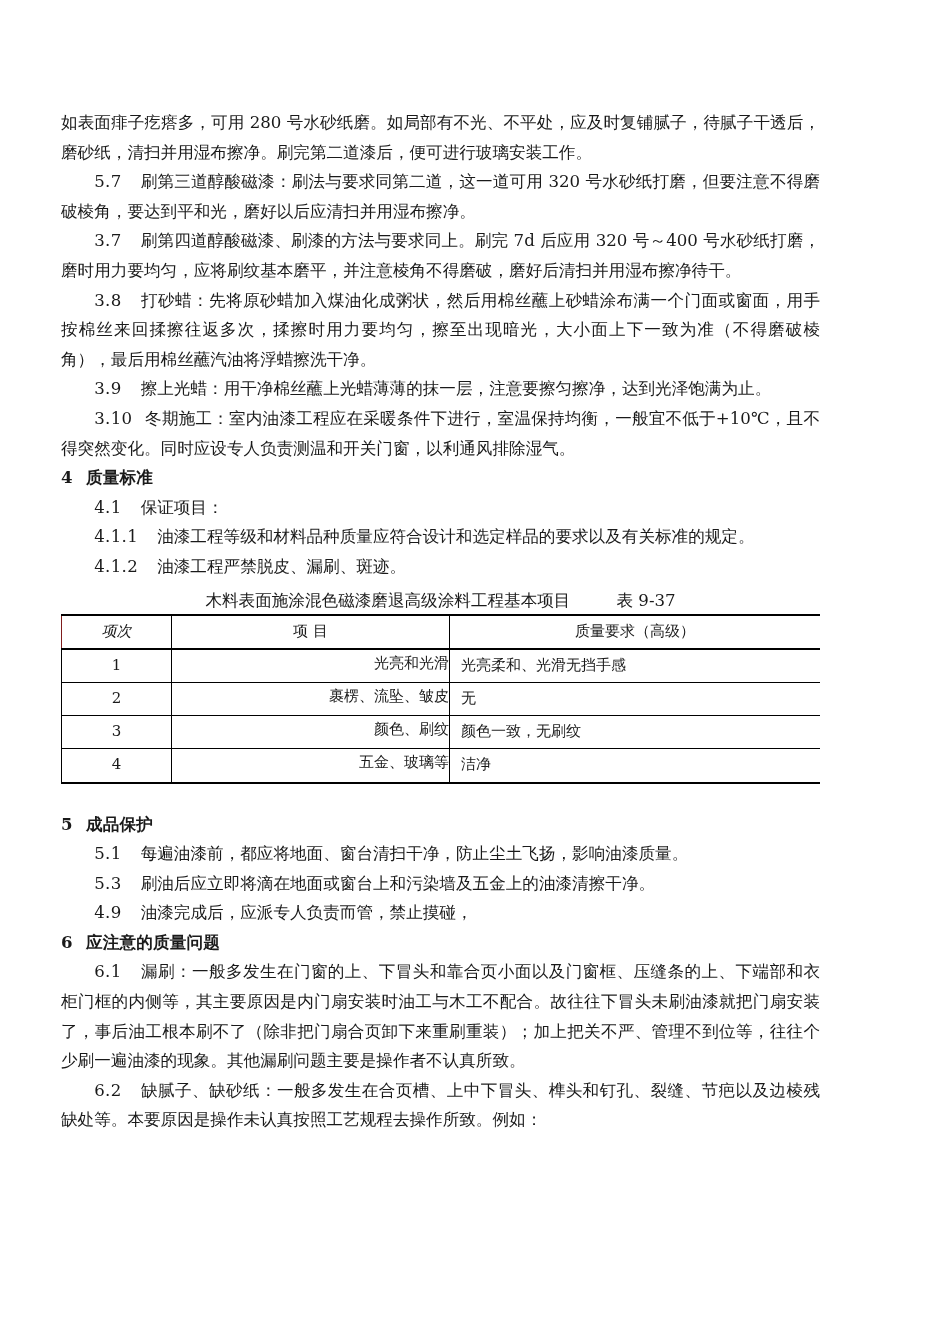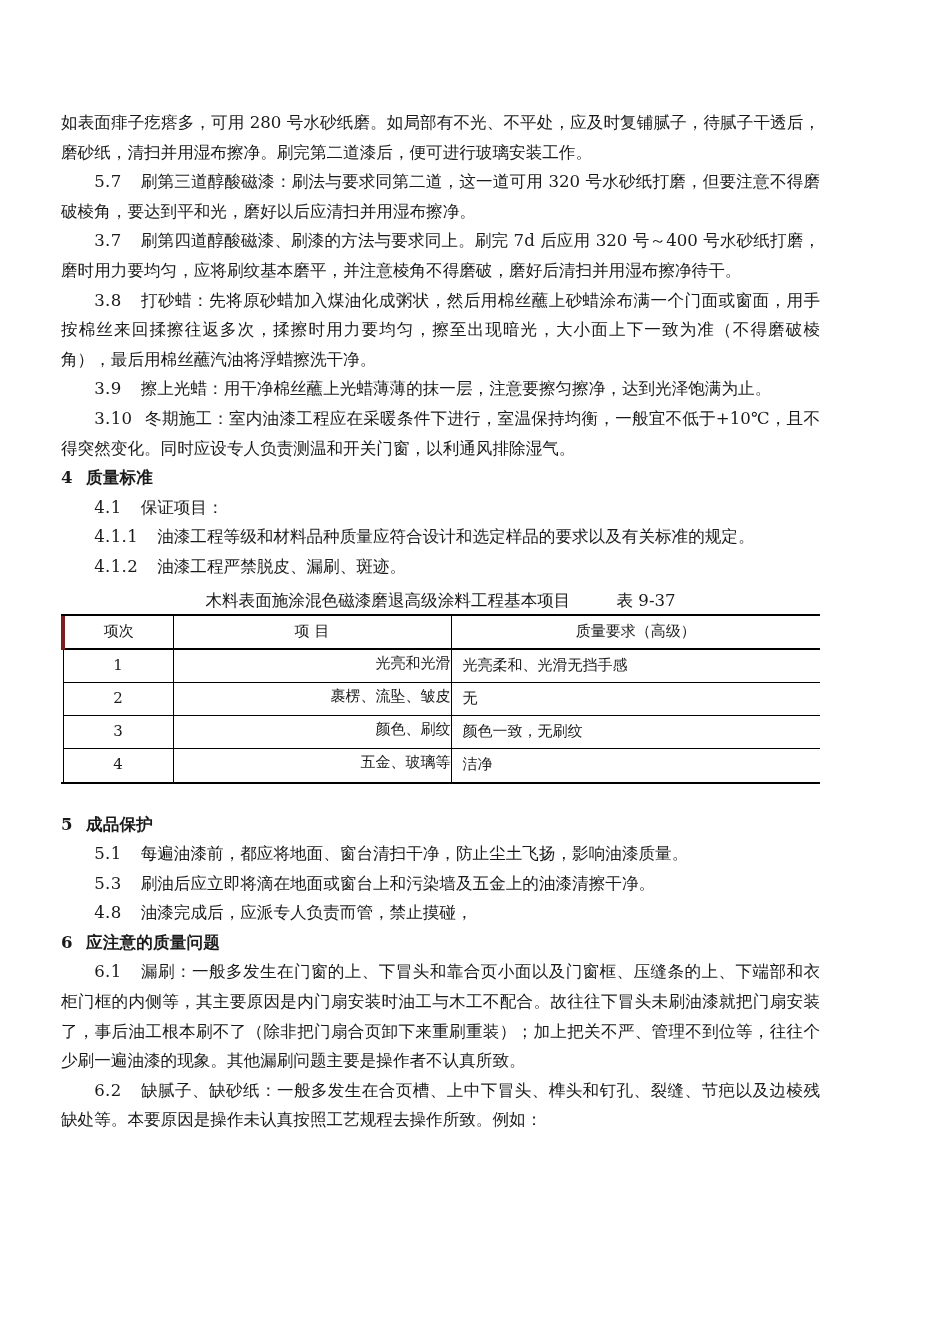--- a/index.html
+++ b/index.html
@@ -100,21 +100,21 @@
     font-weight: normal;
     vertical-align: middle;
     height: 23px;
   }
   table.basic thead th {
     text-align: center;
     border-bottom: 2.5px solid #000;
   }
   table.basic thead th.h1 { border-right: 1px solid #000; }
   table.basic thead th.h2 { border-right: 1px solid #000; }
-  table.basic thead th.h1 { border-left: 4px solid #7f1d1d; }
+  table.basic thead th.h1 { border-left: 1px solid #7f1d1d; font-style: italic; }
   table.basic tbody td {
     border-top: 1px solid #000;
   }
   table.basic tbody tr:first-child td {
     border-top: none;
   }
   table.basic tbody td.d1 {
     text-align: center;
     border-left: 1px solid #000;
     border-right: 1px solid #000;
@@ -212,21 +212,21 @@
 
     <div class="spacer-after-table"></div>
 
     <p class="heading"><span class="num">5</span><span class="hgap"></span><span>成品保护</span></p>
 
     <p class="clause"><span class="num">5.1</span><span class="gap"></span><span>每遍油漆前，都应将地面、窗台清扫干净，防止尘土飞扬，影响油漆质量。</span></p>
 
 
     <p class="clause"><span class="num">5.3</span><span class="gap"></span><span>刷油后应立即将滴在地面或窗台上和污染墙及五金上的油漆清擦干净。</span></p>
 
-    <p class="clause"><span class="num">4.8</span><span class="gap"></span><span>油漆完成后，应派专人负责而管，禁止摸碰，</span></p>
+    <p class="clause"><span class="num">4.9</span><span class="gap"></span><span>油漆完成后，应派专人负责而管，禁止摸碰，</span></p>
 
     <p class="heading"><span class="num">6</span><span class="hgap"></span><span>应注意的质量问题</span></p>
 
     <p class="clause"><span class="num">6.1</span><span class="gap"></span><span>漏刷：一般多发生在门窗的上、下冒头和靠合页小面以及门窗框、压缝条的上、下端部和衣柜门框的内侧等，其主要原因是内门扇安装时油工与木工不配合。故往往下冒头未刷油漆就把门扇安装了，事后油工根本刷不了（除非把门扇合页卸下来重刷重装）；加上把关不严、管理不到位等，往往个少刷一遍油漆的现象。其他漏刷问题主要是操作者不认真所致。</span></p>
 
     <p class="clause"><span class="num">6.2</span><span class="gap"></span><span>缺腻子、缺砂纸：一般多发生在合页槽、上中下冒头、榫头和钉孔、裂缝、节疤以及边棱残缺处等。本要原因是操作未认真按照工艺规程去操作所致。例如：</span></p>
 
     <p class="clause"><span class="gap"></span></p>
 
   </div>

